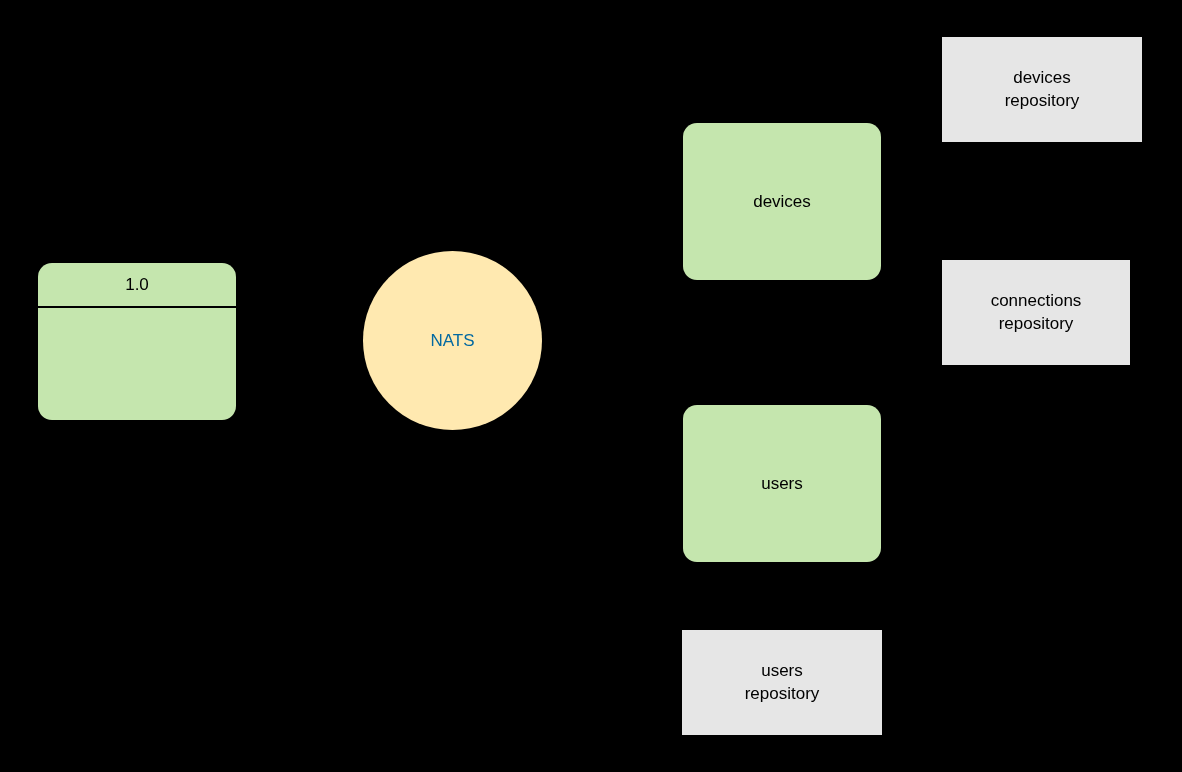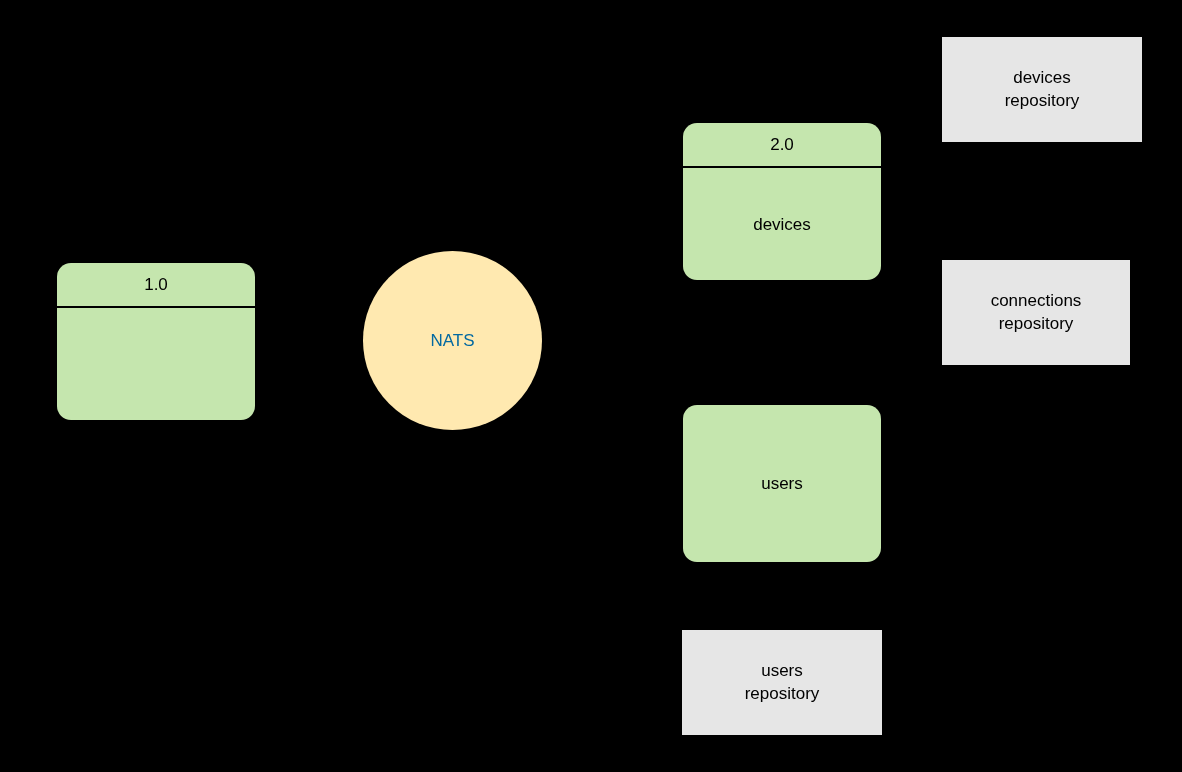--- a/index.html
+++ b/index.html
@@ -77,30 +77,29 @@
     font-size: 17px;
     color: #0369a1;
     line-height: 1;
   }
 </style>
 </head>
 <body>
 
 <div id="canvas">
 
-  <div class="process" style="left:57px; top:263px; width:198px; height:157px;">
+  <div class="process" style="left:38px; top:263px; width:198px; height:157px;">
     <div class="p-header">1.0</div>
   </div>
 
   <div class="circle-node" style="left:363px; top:251px; width:179px; height:179px;">
     <span>NATS</span>
   </div>
 
   <div class="process" style="left:683px; top:123px; width:198px; height:157px;">
-    <div class="p-header">2.0</div>
     <div class="p-body">devices</div>
   </div>
 
   <div class="process" style="left:683px; top:405px; width:198px; height:157px;">
     <div class="p-body">users</div>
   </div>
 
   <div class="datastore" style="left:942px; top:37px; width:200px; height:105px;">devices
 repository</div>
 

